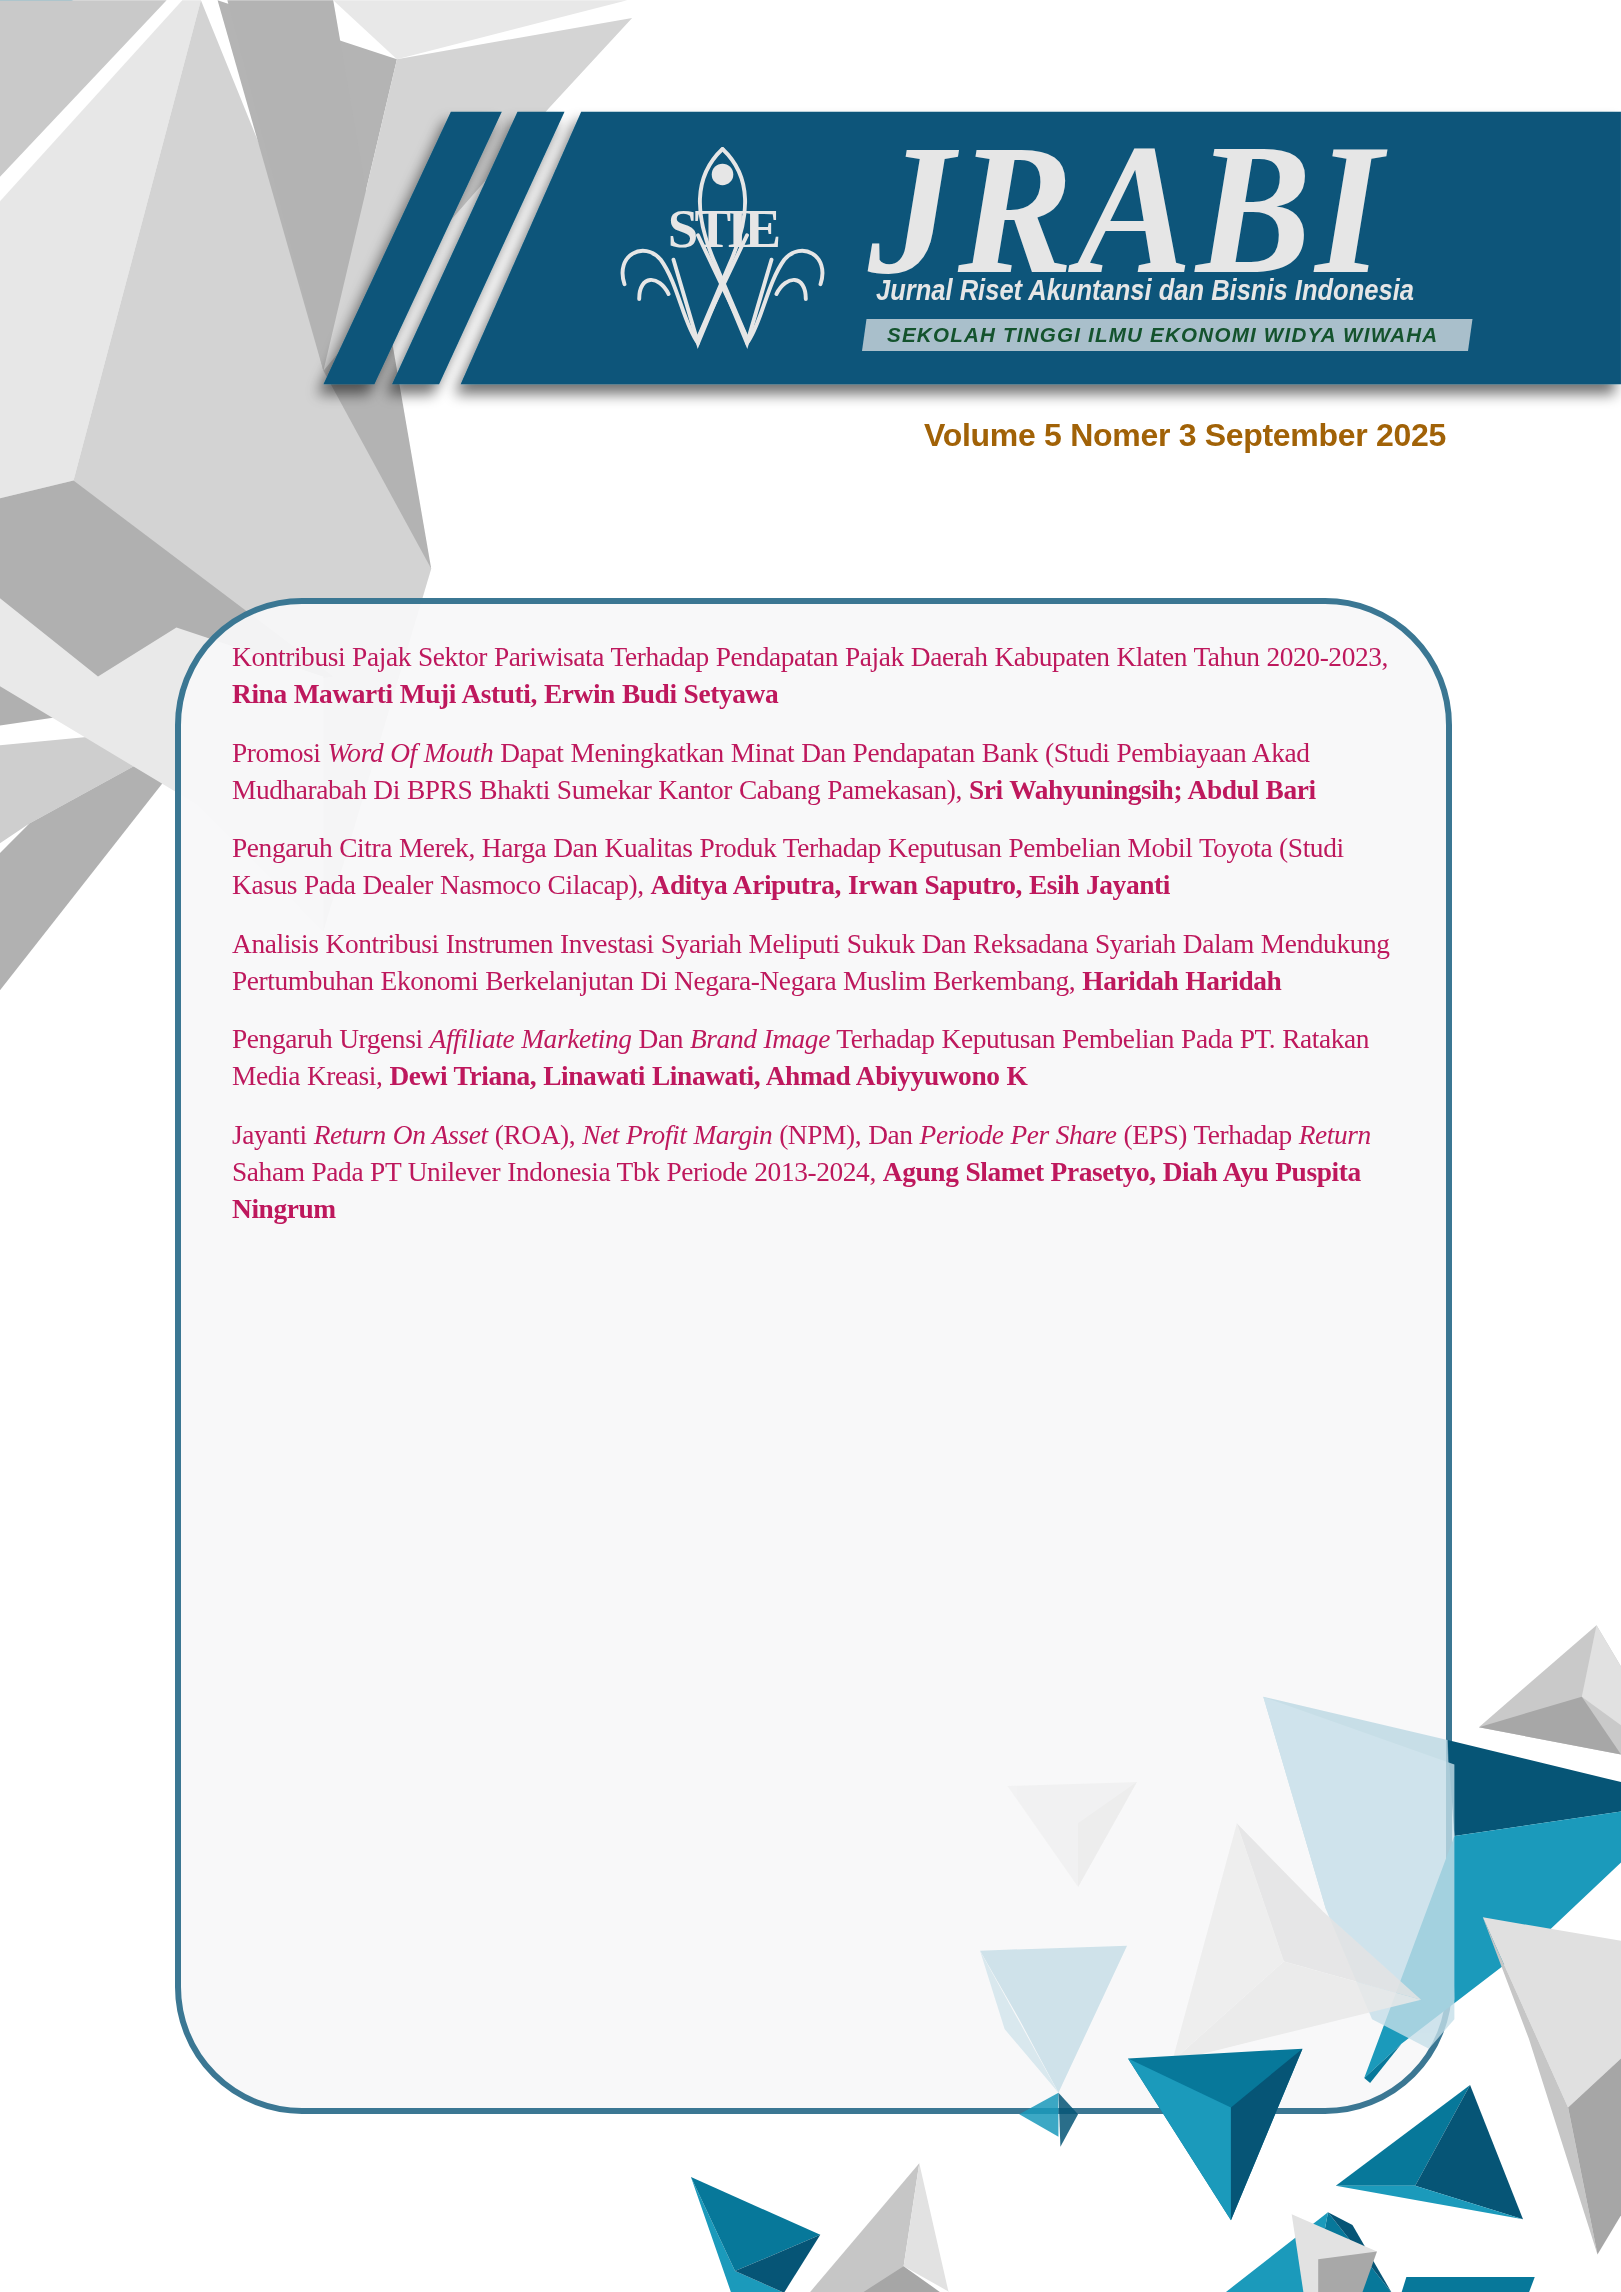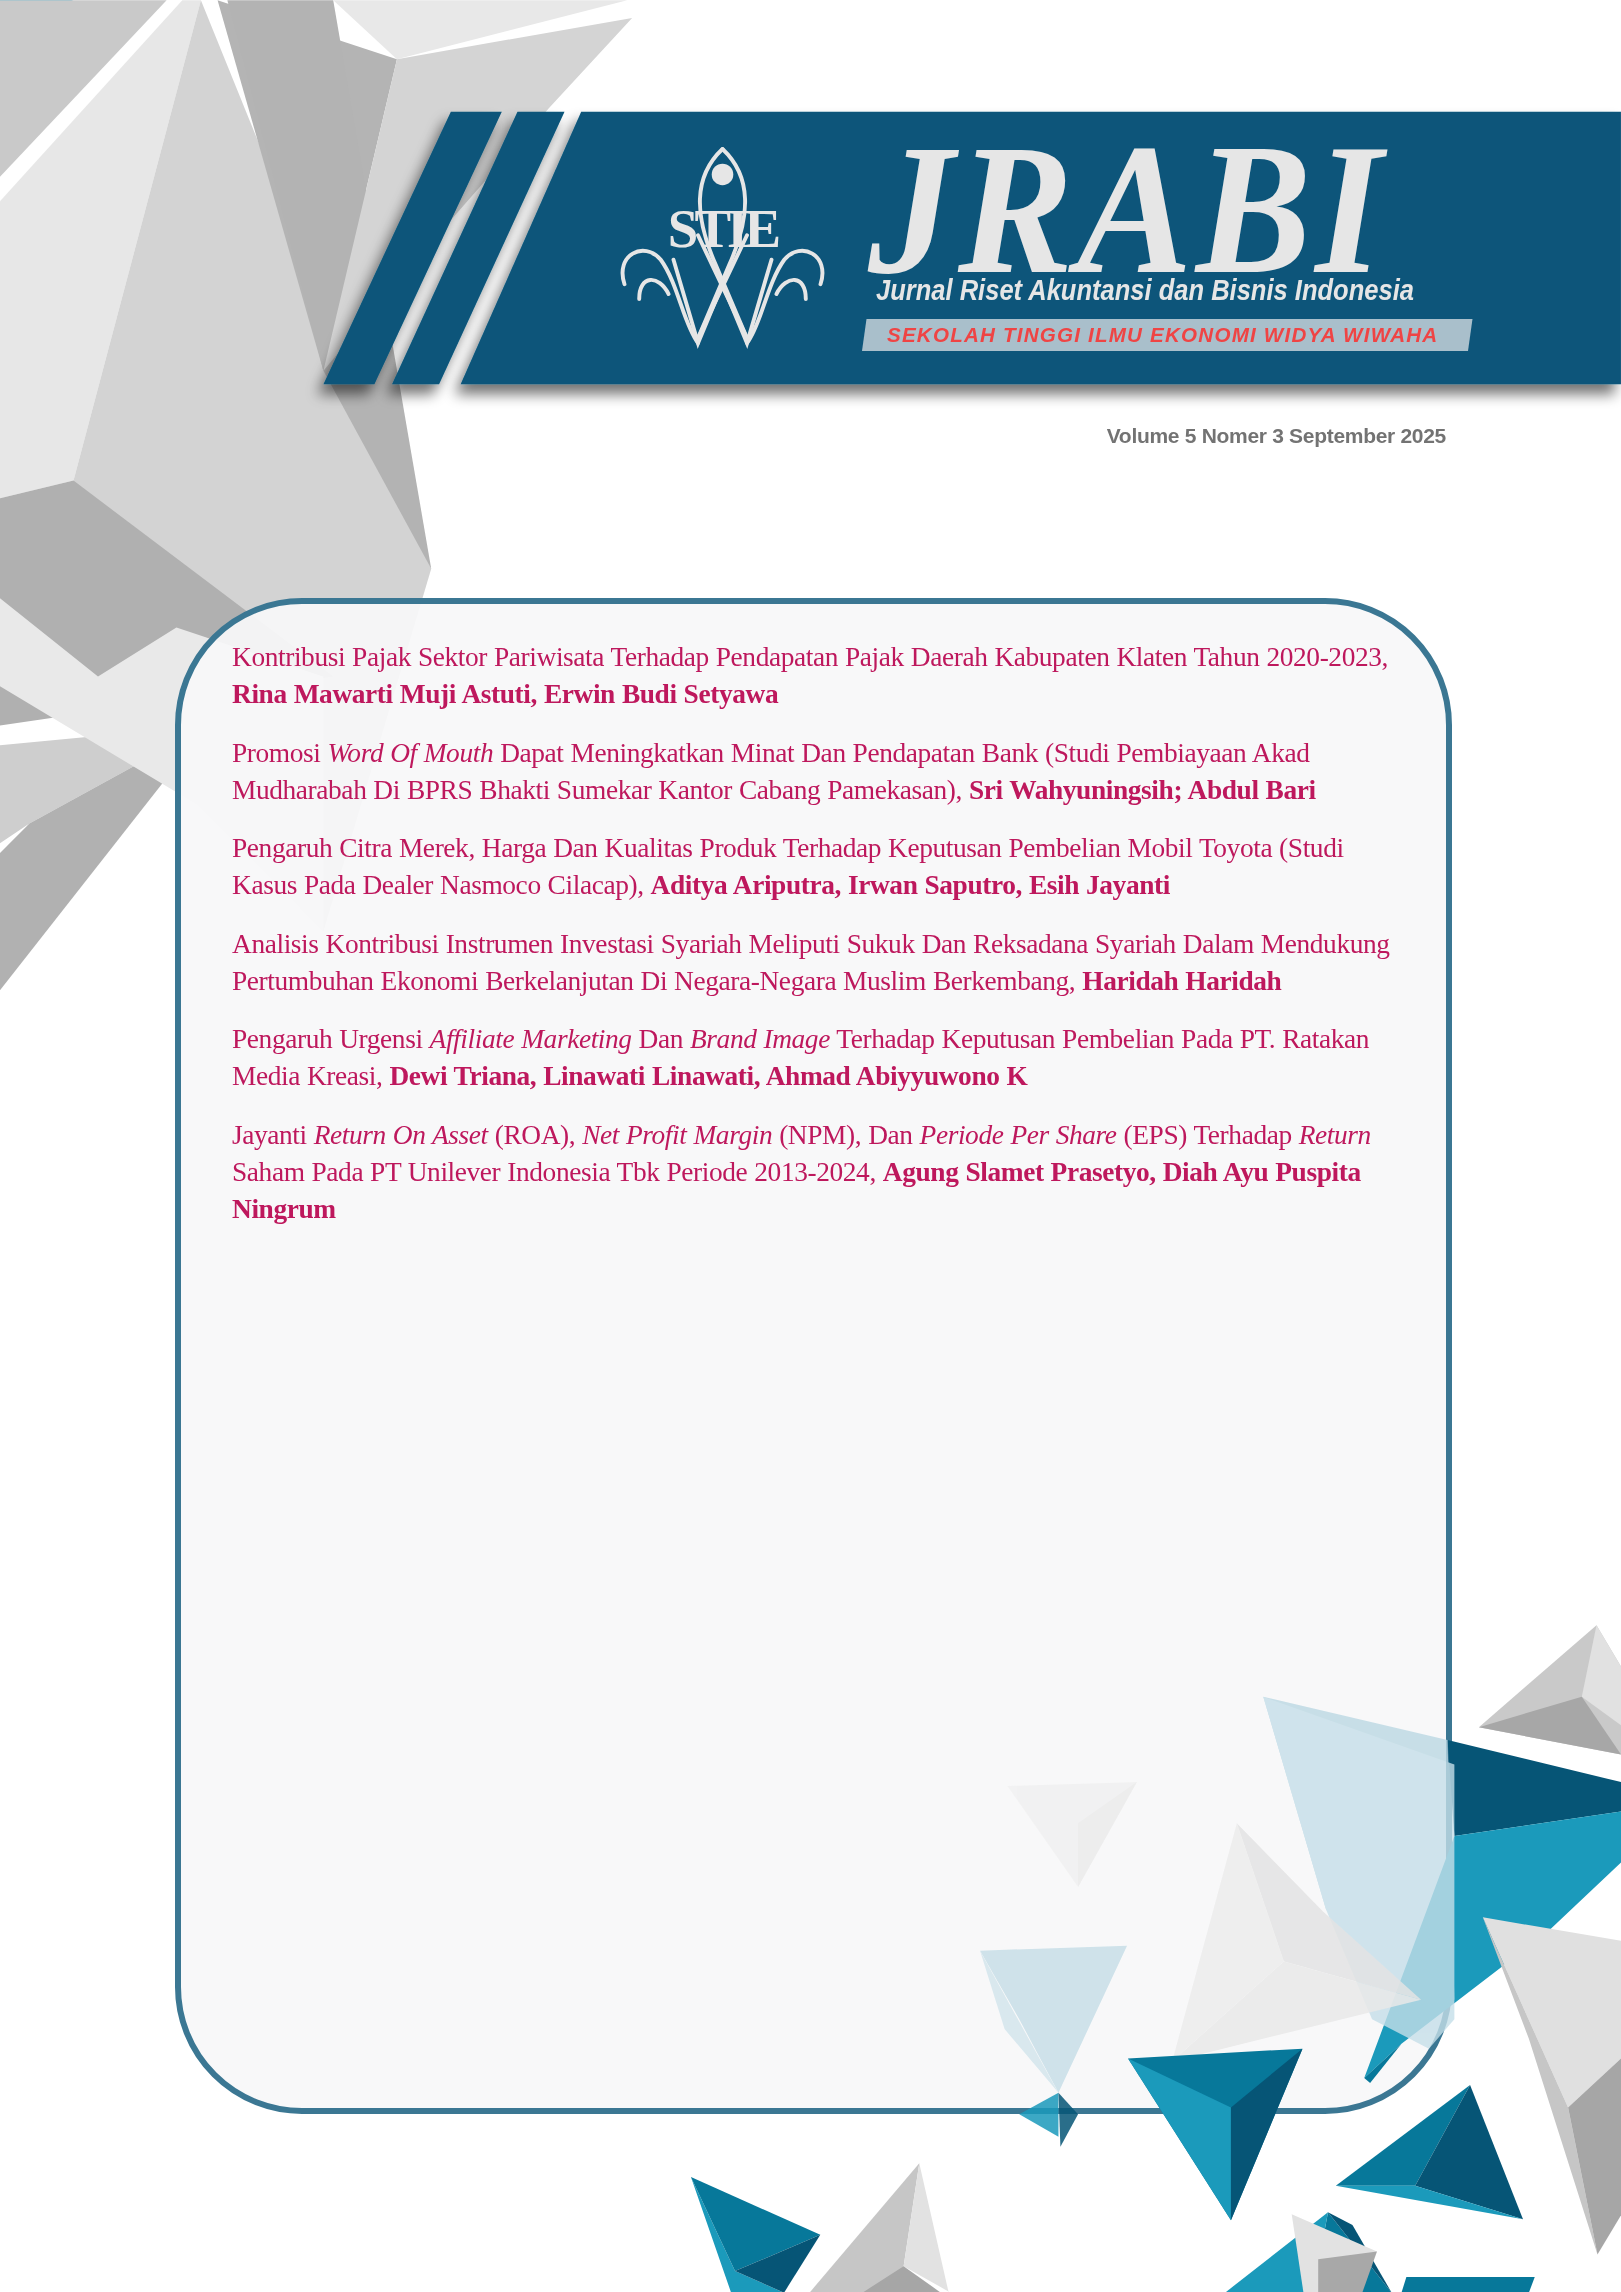--- a/index.html
+++ b/index.html
@@ -22,26 +22,26 @@
     font-size: 29px; line-height: 31px; color: #e6e6e6; white-space: nowrap;
     transform: scaleX(0.88); transform-origin: left top;
   }
   .inst-bar {
     position: absolute; left: 862px; top: 319px; width: 606px; height: 32px; z-index: 4;
     background: #a9bfcb; transform: skewX(-8deg); transform-origin: left bottom;
   }
   .inst-text {
     position: absolute; left: 887px; top: 322px; z-index: 5;
     font-family: "Liberation Sans", sans-serif; font-style: italic; font-weight: bold;
-    font-size: 20.6px; line-height: 25.5px; color: #ef4444; letter-spacing: 1.2px; white-space: nowrap;
+    font-size: 20.6px; line-height: 25.5px; color: #14532d; letter-spacing: 1.2px; white-space: nowrap;
   }
   .volume {
     position: absolute; right: 175px; top: 420px; z-index: 4;
-    font-family: "Liberation Sans", sans-serif; font-weight: bold; font-size: 21px; line-height: 31px;
-    color: #737373; white-space: nowrap; letter-spacing: -0.3px;
+    font-family: "Liberation Sans", sans-serif; font-weight: bold; font-size: 32px; line-height: 31px;
+    color: #a16207; white-space: nowrap; letter-spacing: -0.3px;
   }
   .content-box {
     position: absolute; left: 175px; top: 598px; width: 1277px; height: 1516px; z-index: 1;
     box-sizing: border-box; border: 6.9px solid #3b7793; border-radius: 127px;
     background: rgba(248, 248, 249, 0.93);
   }
   .articles {
     position: absolute; left: 232px; top: 639px; width: 1176px; z-index: 4;
     font-family: Liberation Serif, serif; font-size: 27.4px; line-height: 37px; color: #be185d;
   }

